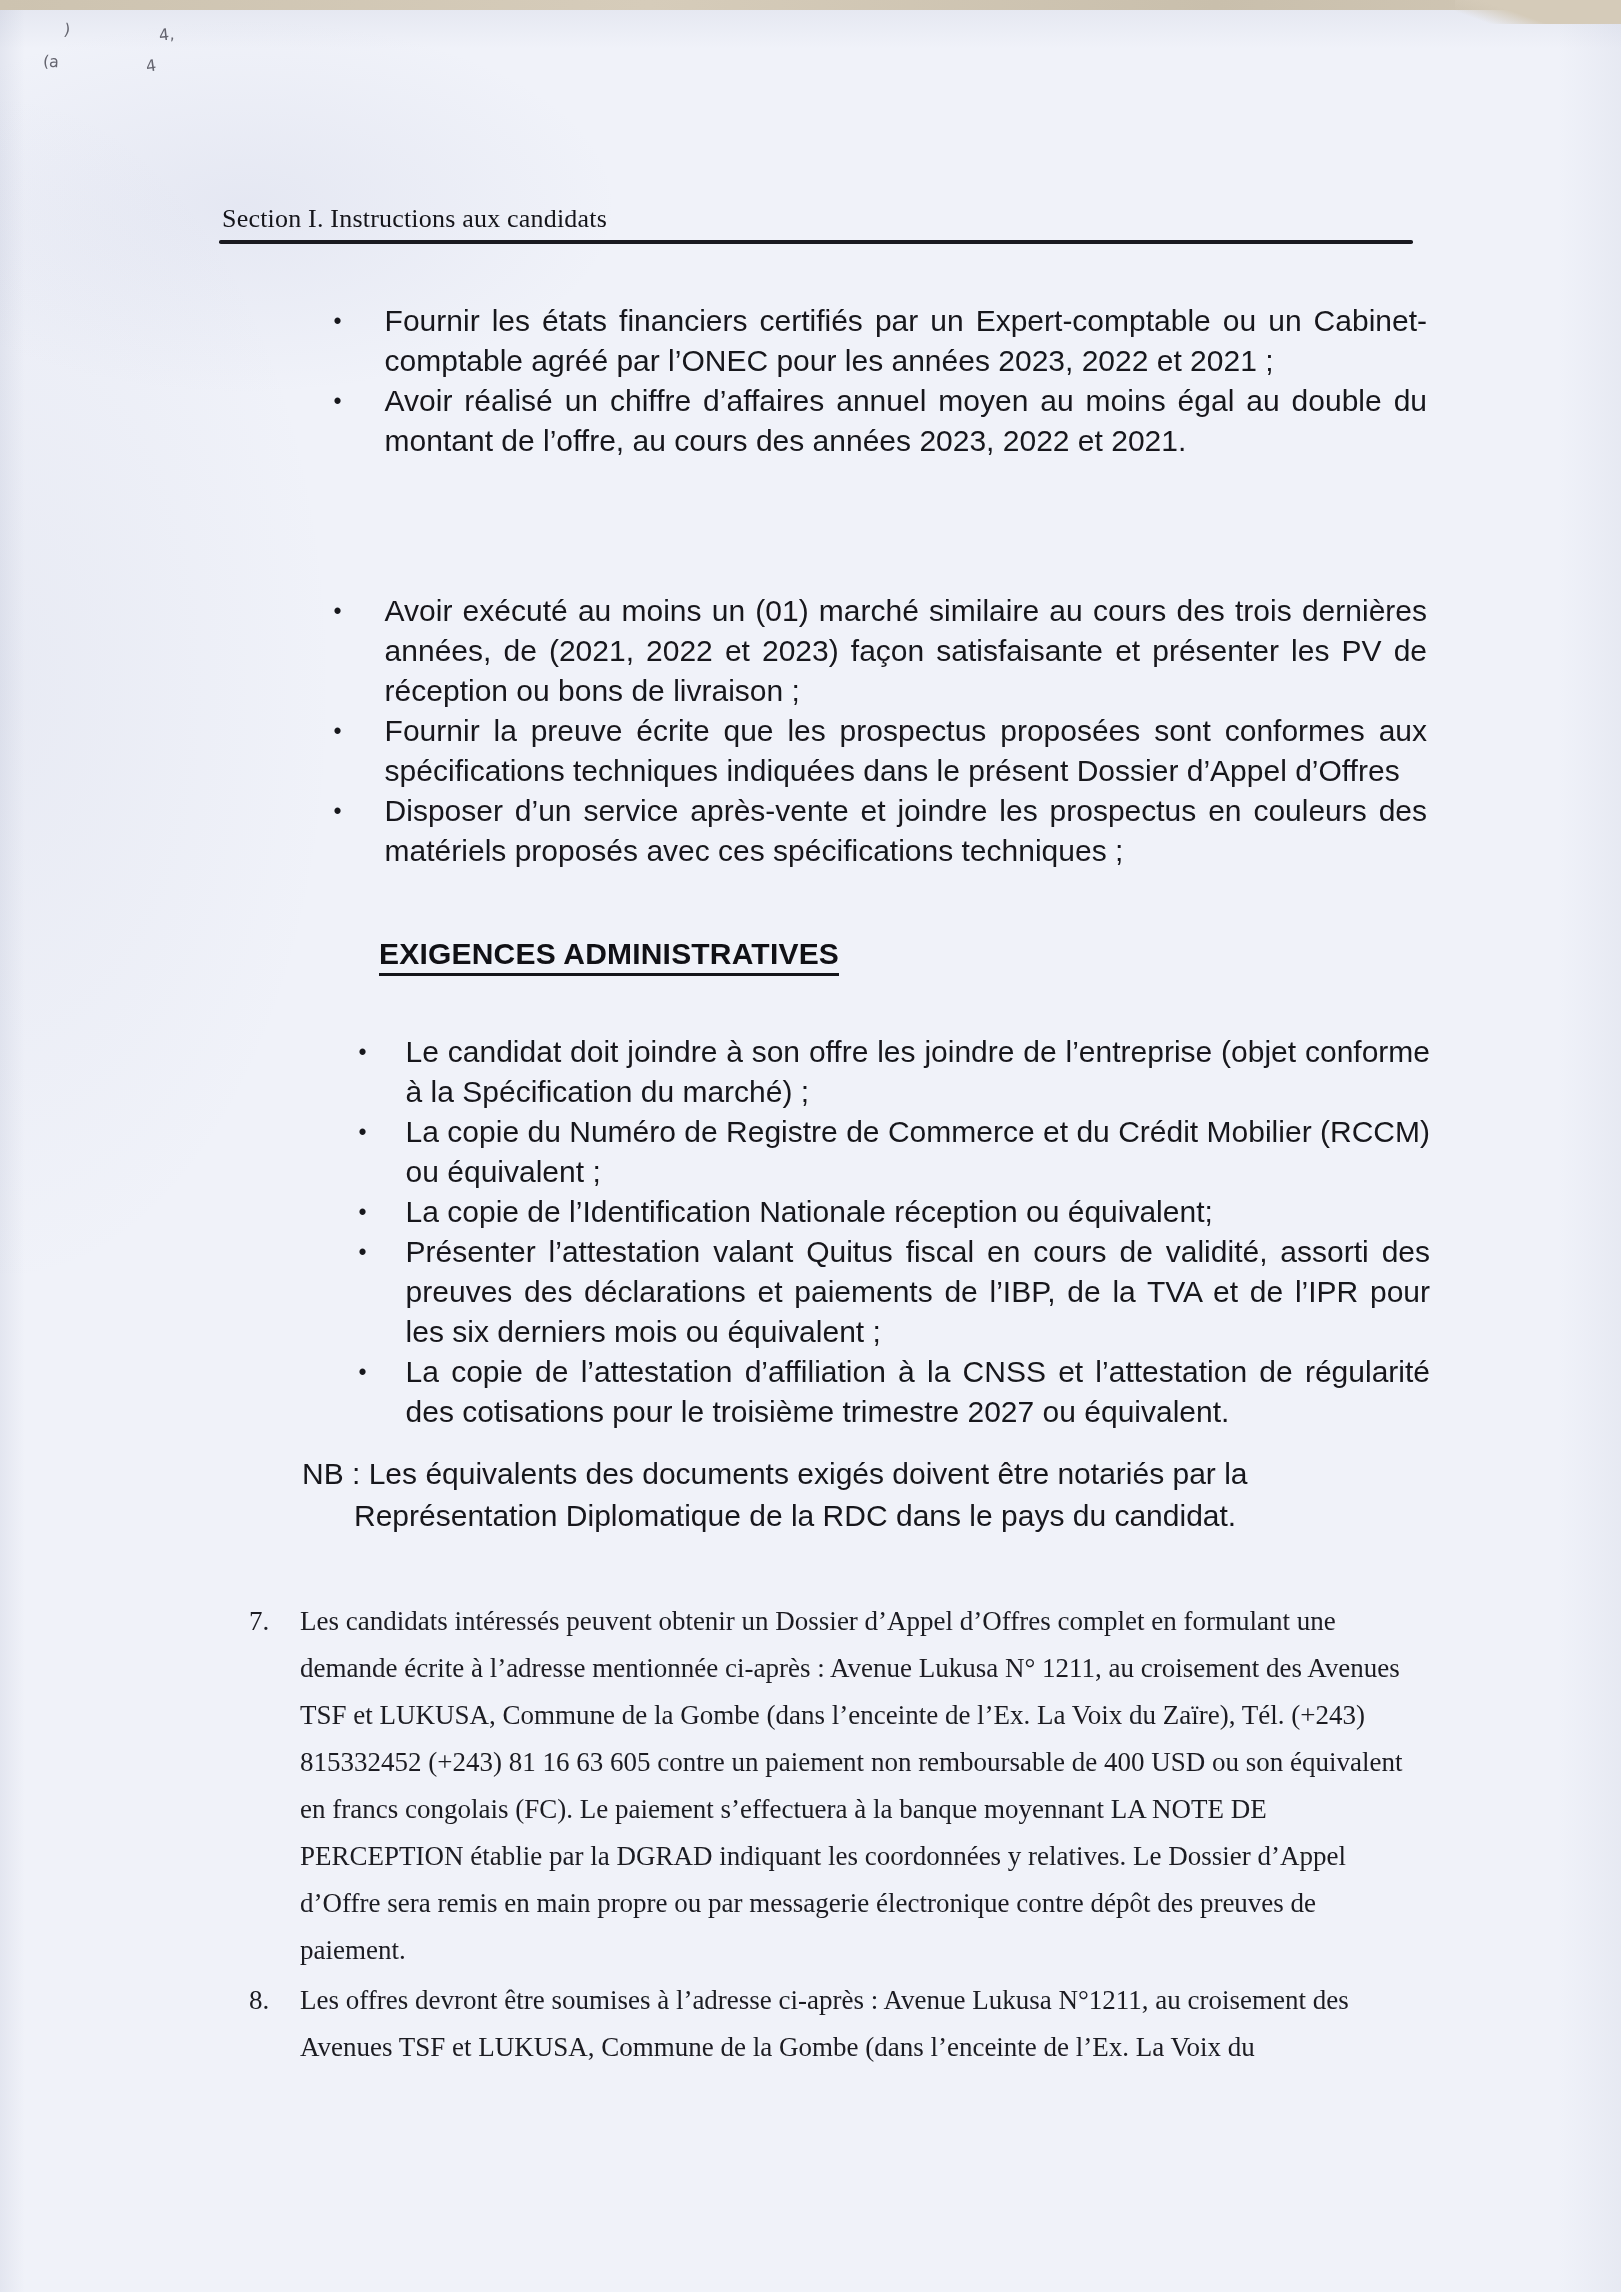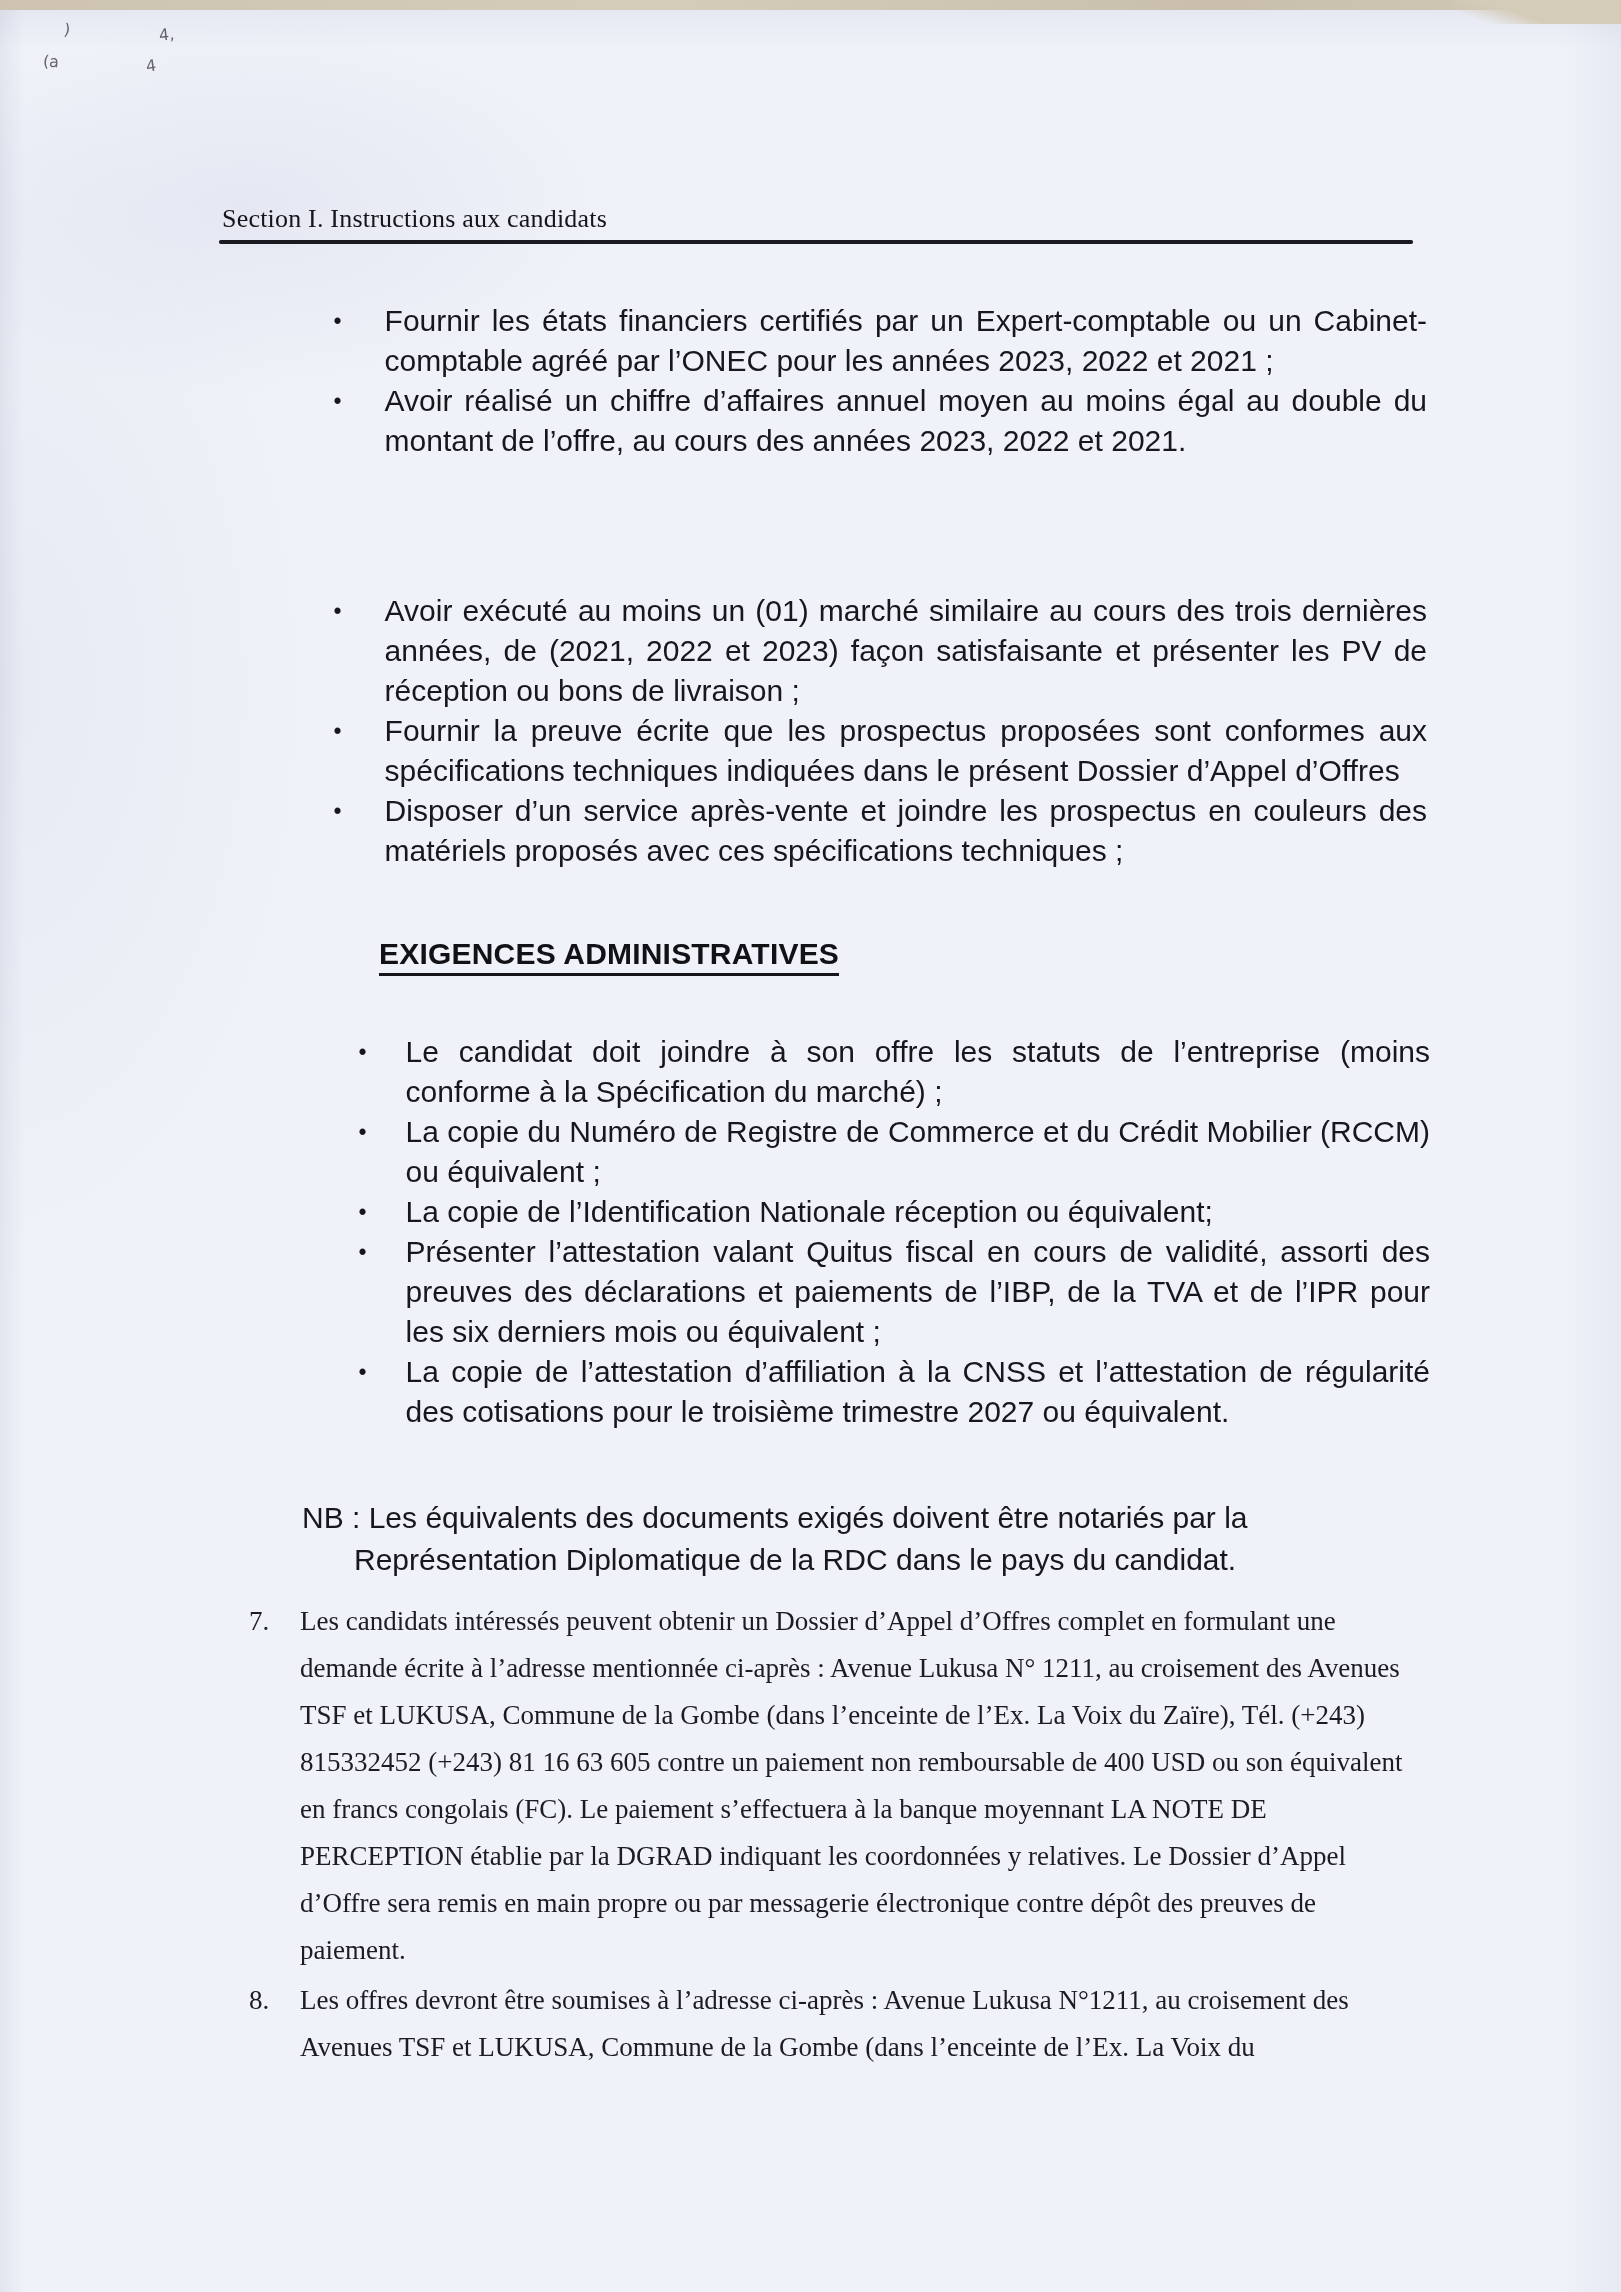--- a/index.html
+++ b/index.html
@@ -43,21 +43,21 @@
   .list-technical{top:591px;left:330px;width:1097px;}
   .list-admin{top:1032px;left:355px;width:1075px;}
   .list-admin .bmark{flex:0 0 47px;}
   
   .sec-heading{position:absolute;font-size:30px;font-weight:bold;color:#111116;
     letter-spacing:0.2px;}
   .sec-heading span{border-bottom:3.6px solid #15151a;padding-bottom:2.7px;}
   .heading-tech{top:546px;left:376px;}
   .heading-admin{top:937px;left:379px;}
   
-  .nb-note{position:absolute;top:1497px;left:302px;width:1066px;
+  .nb-note{position:absolute;top:1453px;left:302px;width:1066px;
     font-size:30px;line-height:42px;color:#17171c;
     padding-left:52px;text-indent:-52px;}
   
   .numpara{position:absolute;left:249px;width:1164px;display:flex;
     font-family:"Liberation Serif",serif;font-size:27px;line-height:47px;color:#1c1c22;}
   .numpara .num{flex:0 0 51px;}
   .numpara .ptxt{flex:1;}
   .para-7{top:1598px;}
   .para-8{top:1977px;}
 </style>
@@ -103,21 +103,21 @@
     </div>
   </div>
 
   <div class="sec-heading heading-admin">
     <span>EXIGENCES ADMINISTRATIVES</span>
   </div>
 
   <div class="blist list-admin">
     <div class="bitem">
       <span class="bmark">•</span>
-      <span class="btext">Le candidat doit joindre  à son offre les  statuts de l’entreprise (moins conforme à la Spécification du marché) ;</span>
+      <span class="btext">Le candidat doit joindre  à son offre les  joindre de l’entreprise (objet conforme à la Spécification du marché) ;</span>
     </div>
     <div class="bitem">
       <span class="bmark">•</span>
       <span class="btext">La copie du Numéro de Registre de Commerce et du Crédit Mobilier (RCCM) ou équivalent ;</span>
     </div>
     <div class="bitem">
       <span class="bmark">•</span>
       <span class="btext">La copie de l’Identification Nationale réception ou équivalent;</span>
     </div>
     <div class="bitem">

